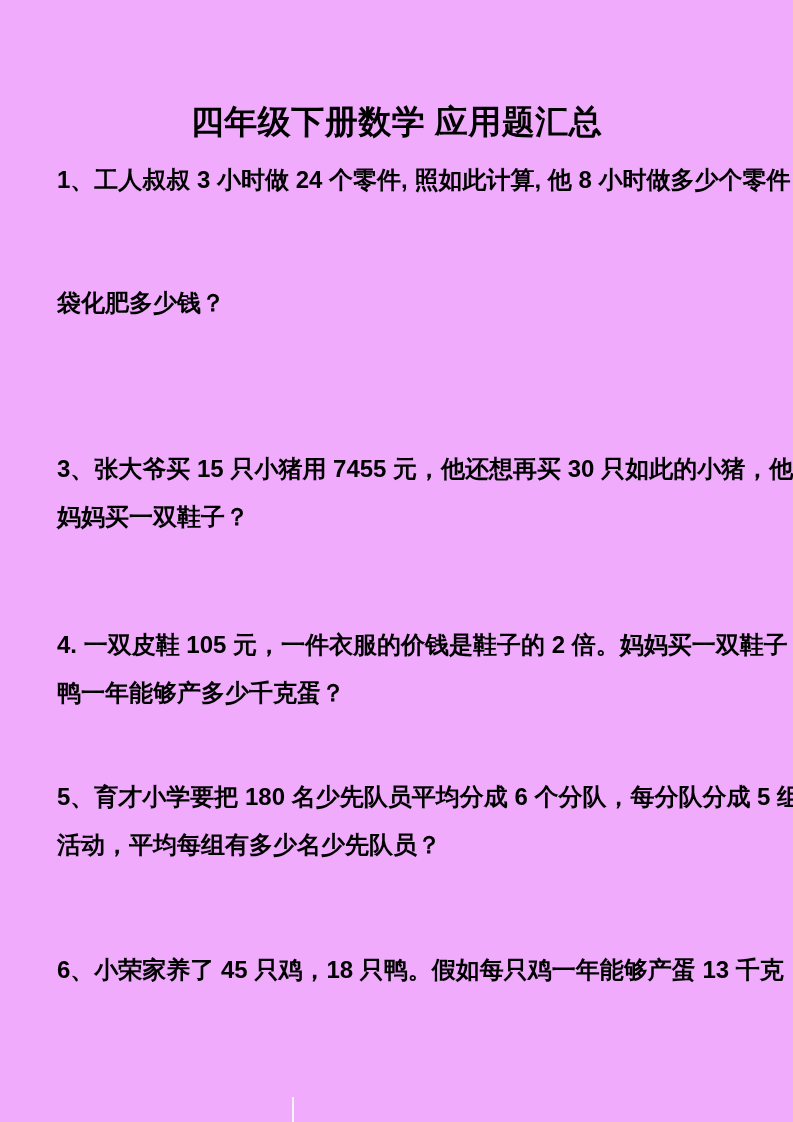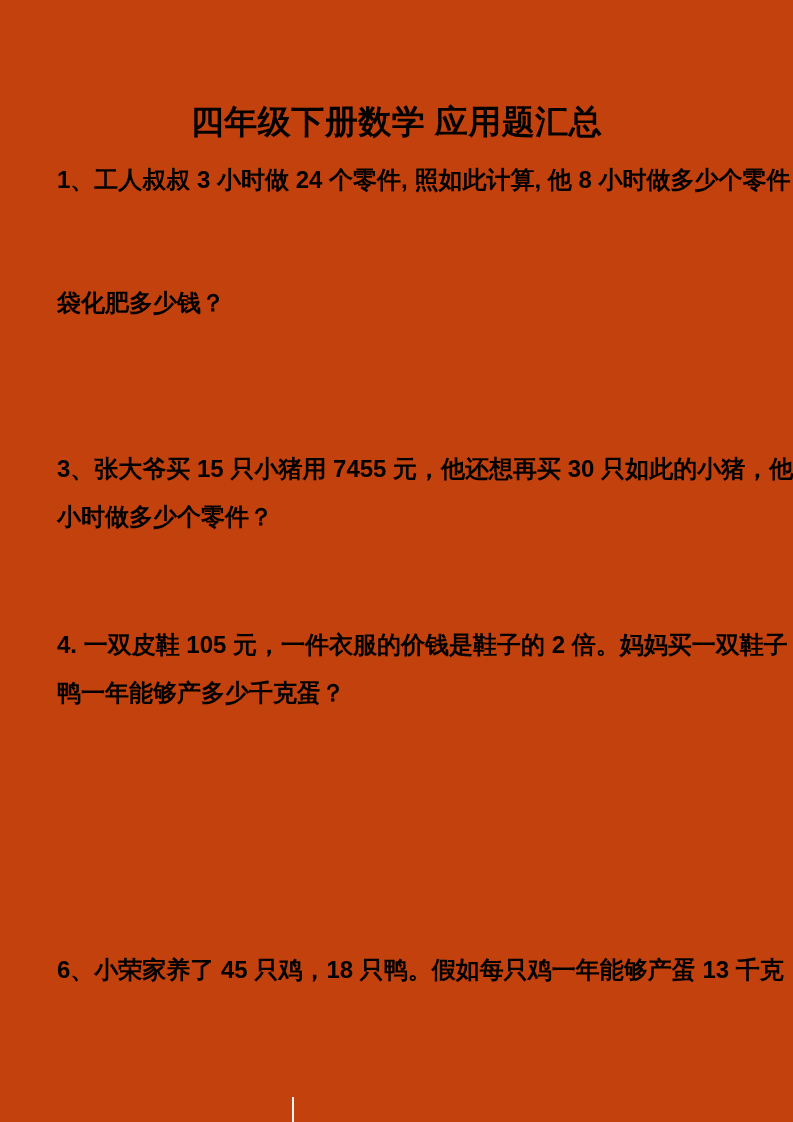--- a/index.html
+++ b/index.html
@@ -11,21 +11,21 @@
       width: 793px;
       height: 1122px;
       position: relative;
       overflow: hidden;
       font-family: "Liberation Sans", "DejaVu Sans", sans-serif;
       color: #000000;
     }
     .page {
       position: absolute;
       inset: 0;
-      background: #c2410c;
+      background: #f0abfc;
     }
     .doc-title {
       position: absolute;
       top: 100px;
       left: 0;
       width: 100%;
       text-align: center;
       font-size: 33px;
       font-weight: 700;
       line-height: 44px;
@@ -68,28 +68,32 @@
   <div class="problem p1">
     <div class="line">1、工人叔叔 3 小时做 24 个零件, 照如此计算, 他 8 小时做多少个零件？</div>
   </div>
 
   <div class="problem p2">
     <div class="line">袋化肥多少钱？</div>
   </div>
 
   <div class="problem p3">
     <div class="line">3、张大爷买 15 只小猪用 7455 元，他还想再买 30 只如此的小猪，他</div>
-    <div class="line">小时做多少个零件？</div>
+    <div class="line">妈妈买一双鞋子？</div>
   </div>
 
   <div class="problem p4">
     <div class="line">4. 一双皮鞋 105 元，一件衣服的价钱是鞋子的 2 倍。妈妈买一双鞋子</div>
     <div class="line">鸭一年能够产多少千克蛋？</div>
   </div>
 
+  <div class="problem p5">
+    <div class="line">5、育才小学要把 180 名少先队员平均分成 6 个分队，每分队分成 5 组</div>
+    <div class="line">活动，平均每组有多少名少先队员？</div>
+  </div>
 
   <div class="problem p6">
     <div class="line">6、小荣家养了 45 只鸡，18 只鸭。假如每只鸡一年能够产蛋 13 千克，</div>
   </div>
 
   <div class="faint-mark"></div>
 
 </div>
 
 </body></html>

